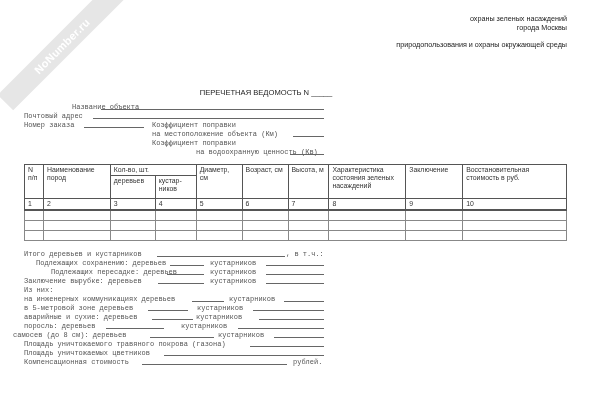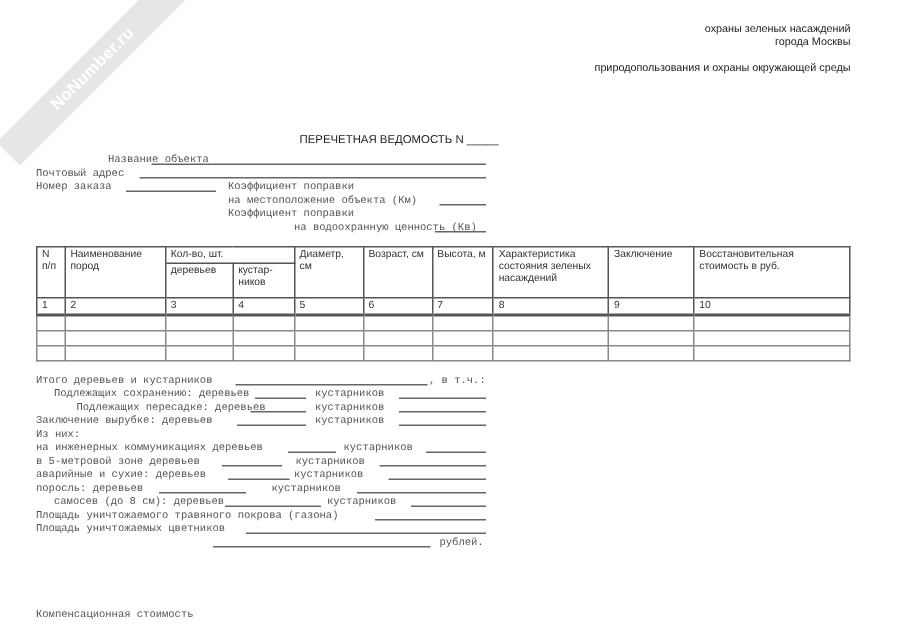--- a/index.html
+++ b/index.html
@@ -183,26 +183,26 @@
 <div class="txt mono" style="left:24px;top:313px;">аварийные и сухие: деревьев</div>
 <div class="line" style="left:152px;top:319px;width:41px;"></div>
 <div class="txt mono" style="left:196px;top:313px;">кустарников</div>
 <div class="line" style="left:259px;top:319px;width:65px;"></div>
 
 <div class="txt mono" style="left:24px;top:322px;">поросль: деревьев</div>
 <div class="line" style="left:106px;top:328px;width:58px;"></div>
 <div class="txt mono" style="left:181px;top:322px;">кустарников</div>
 <div class="line" style="left:238px;top:328px;width:86px;"></div>
 
-<div class="txt mono" style="left:36px;top:331px;">самосев (до 8 см): деревьев</div>
+<div class="txt mono" style="left:13px;top:331px;">самосев (до 8 см): деревьев</div>
 <div class="line" style="left:150px;top:337px;width:64px;"></div>
 <div class="txt mono" style="left:218px;top:331px;">кустарников</div>
 <div class="line" style="left:274px;top:337px;width:50px;"></div>
 
 <div class="txt mono" style="left:24px;top:340px;">Площадь уничтожаемого травяного покрова (газона)</div>
 <div class="line" style="left:250px;top:346px;width:74px;"></div>
 
 <div class="txt mono" style="left:24px;top:349px;">Площадь уничтожаемых цветников</div>
 <div class="line" style="left:164px;top:355px;width:160px;"></div>
 
-<div class="txt mono" style="left:24px;top:358px;margin-top:48px;">Компенсационная стоимость</div>
+<div class="txt mono" style="left:24px;top:358px;">Компенсационная стоимость</div>
 <div class="line" style="left:142px;top:364px;width:145px;"></div>
 <div class="txt mono" style="left:293px;top:358px;">рублей.</div>
 
 </body></html>

